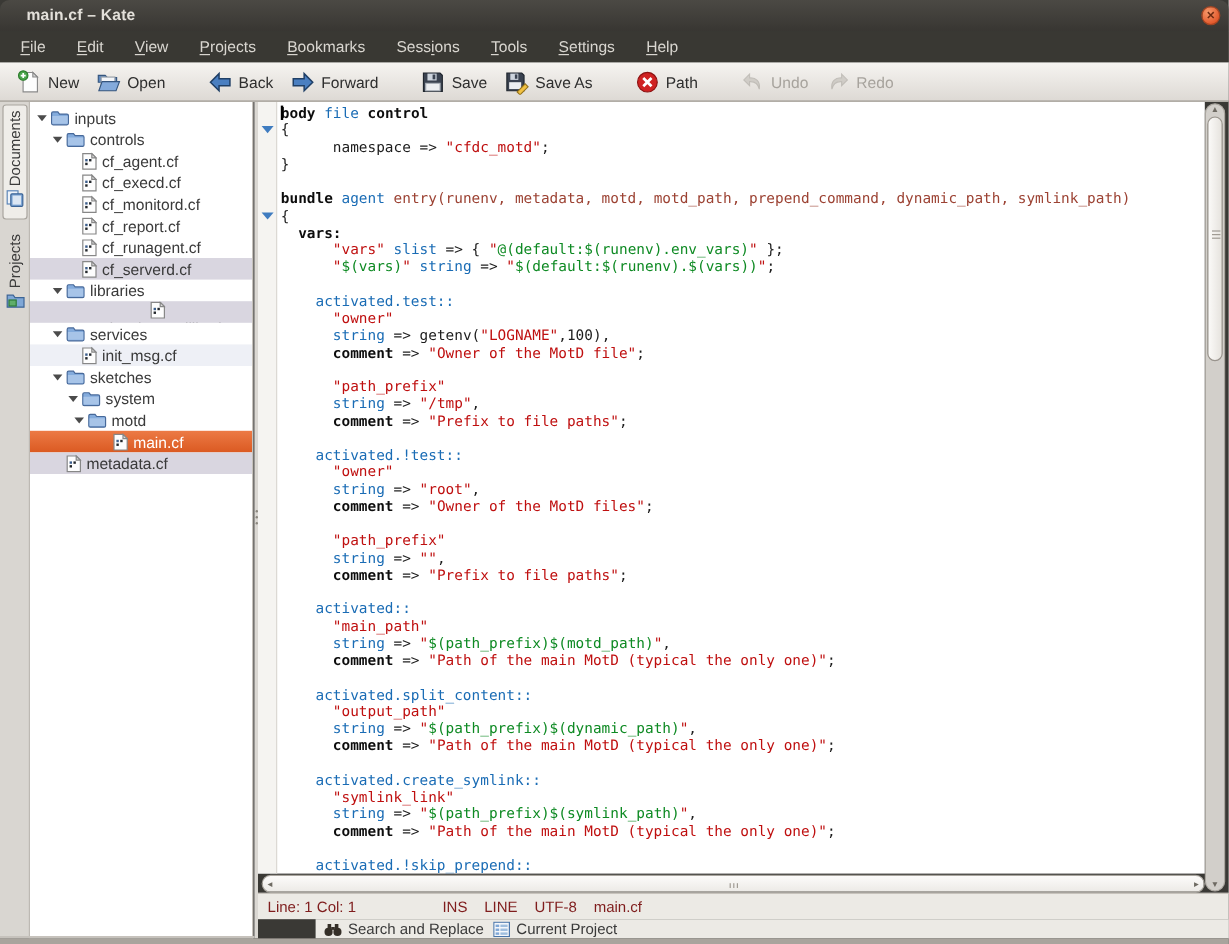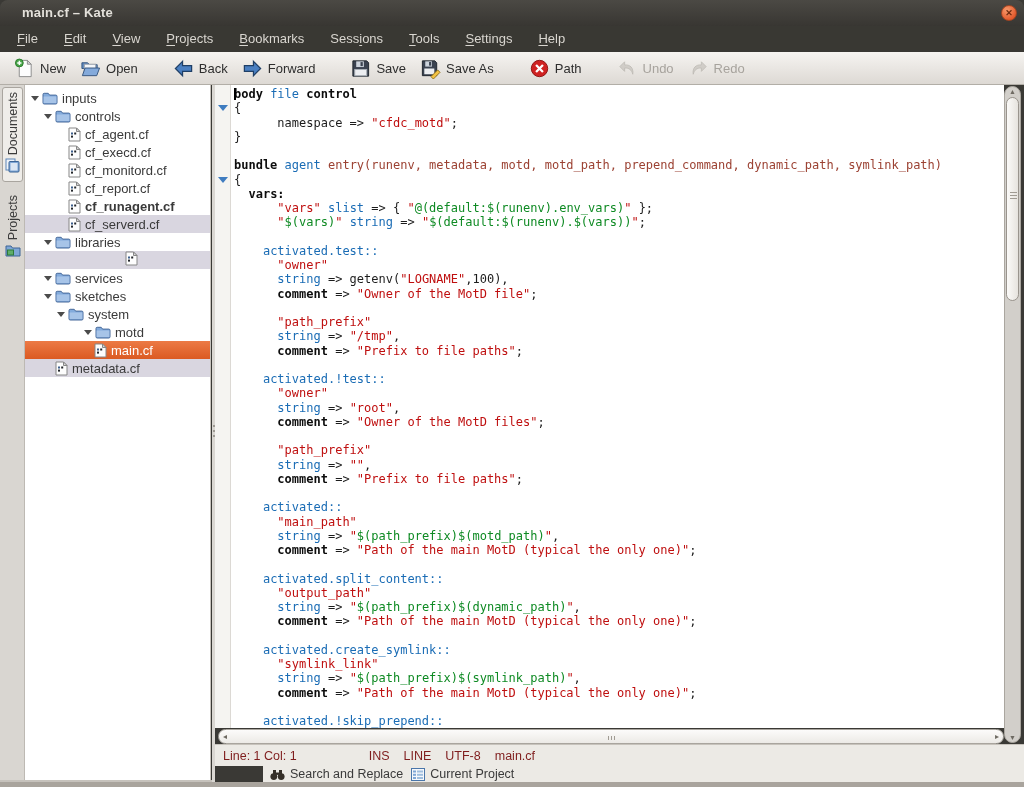--- a/index.html
+++ b/index.html
@@ -328,21 +328,21 @@
           <svg width="13" height="15" viewBox="0 0 13 15">
             <path d="M1 1 h7.5 l3.5 3.5 v9.5 h-11 z" fill="#fdfdfd" stroke="#878787"></path>
             <path d="M8.5 1 l3.5 3.5 h-3.5 z" fill="#dcdcdc" stroke="#878787"></path>
             <rect x="3" y="5.5" width="2" height="2" fill="#3c5e8c"></rect>
             <rect x="6.2" y="5.5" width="2" height="2" fill="#23272b"></rect>
             <rect x="3" y="8.6" width="2" height="2" fill="#23272b"></rect>
           </svg>
         </span>
         <span>cf_report.cf</span>
       </div>
-      <div class="tree-row" style="padding-left: 32px; font-weight: bold;">
+      <div class="tree-row" style="padding-left: 32px;">
         <span class="exp-slot"></span>
         <span class="tree-icon">
           <svg width="13" height="15" viewBox="0 0 13 15">
             <path d="M1 1 h7.5 l3.5 3.5 v9.5 h-11 z" fill="#fdfdfd" stroke="#878787"></path>
             <path d="M8.5 1 l3.5 3.5 h-3.5 z" fill="#dcdcdc" stroke="#878787"></path>
             <rect x="3" y="5.5" width="2" height="2" fill="#3c5e8c"></rect>
             <rect x="6.2" y="5.5" width="2" height="2" fill="#23272b"></rect>
             <rect x="3" y="8.6" width="2" height="2" fill="#23272b"></rect>
           </svg>
         </span>
@@ -387,41 +387,54 @@
       <div class="tree-row" style="padding-left: 19px;">
         <span class="expander"></span>
         <span class="tree-icon">
           <svg width="16" height="13" viewBox="0 0 16 13">
             <path d="M1 2.5 q0-1.2 1.2-1.2 h4 l1.4 1.8 h6.2 q1.2 0 1.2 1.2 v6.5 q0 1.2-1.2 1.2 h-11.6 q-1.2 0-1.2-1.2 z" fill="#83abdc" stroke="#47699a"></path>
             <path d="M1.6 4.6 h12.8 v5.8 q0 0.7-0.7 0.7 h-11.4 q-0.7 0-0.7-0.7 z" fill="#a7c4e8"></path>
           </svg>
         </span>
         <span>services</span>
       </div>
+      <div class="tree-row hover" style="padding-left: 32px;">
+        <span class="exp-slot"></span>
+        <span class="tree-icon">
+          <svg width="13" height="15" viewBox="0 0 13 15">
+            <path d="M1 1 h7.5 l3.5 3.5 v9.5 h-11 z" fill="#fdfdfd" stroke="#878787"></path>
+            <path d="M8.5 1 l3.5 3.5 h-3.5 z" fill="#dcdcdc" stroke="#878787"></path>
+            <rect x="3" y="5.5" width="2" height="2" fill="#3c5e8c"></rect>
+            <rect x="6.2" y="5.5" width="2" height="2" fill="#23272b"></rect>
+            <rect x="3" y="8.6" width="2" height="2" fill="#23272b"></rect>
+          </svg>
+        </span>
+        <span>init_msg.cf</span>
+      </div>
       <div class="tree-row" style="padding-left: 19px;">
         <span class="expander"></span>
         <span class="tree-icon">
           <svg width="16" height="13" viewBox="0 0 16 13">
             <path d="M1 2.5 q0-1.2 1.2-1.2 h4 l1.4 1.8 h6.2 q1.2 0 1.2 1.2 v6.5 q0 1.2-1.2 1.2 h-11.6 q-1.2 0-1.2-1.2 z" fill="#83abdc" stroke="#47699a"></path>
             <path d="M1.6 4.6 h12.8 v5.8 q0 0.7-0.7 0.7 h-11.4 q-0.7 0-0.7-0.7 z" fill="#a7c4e8"></path>
           </svg>
         </span>
         <span>sketches</span>
       </div>
       <div class="tree-row" style="padding-left: 32px;">
         <span class="expander"></span>
         <span class="tree-icon">
           <svg width="16" height="13" viewBox="0 0 16 13">
             <path d="M1 2.5 q0-1.2 1.2-1.2 h4 l1.4 1.8 h6.2 q1.2 0 1.2 1.2 v6.5 q0 1.2-1.2 1.2 h-11.6 q-1.2 0-1.2-1.2 z" fill="#83abdc" stroke="#47699a"></path>
             <path d="M1.6 4.6 h12.8 v5.8 q0 0.7-0.7 0.7 h-11.4 q-0.7 0-0.7-0.7 z" fill="#a7c4e8"></path>
           </svg>
         </span>
         <span>system</span>
       </div>
-      <div class="tree-row" style="padding-left: 59px;">
+      <div class="tree-row" style="padding-left: 37px;">
         <span class="expander"></span>
         <span class="tree-icon">
           <svg width="16" height="13" viewBox="0 0 16 13">
             <path d="M1 2.5 q0-1.2 1.2-1.2 h4 l1.4 1.8 h6.2 q1.2 0 1.2 1.2 v6.5 q0 1.2-1.2 1.2 h-11.6 q-1.2 0-1.2-1.2 z" fill="#83abdc" stroke="#47699a"></path>
             <path d="M1.6 4.6 h12.8 v5.8 q0 0.7-0.7 0.7 h-11.4 q-0.7 0-0.7-0.7 z" fill="#a7c4e8"></path>
           </svg>
         </span>
         <span>motd</span>
       </div>
       <div class="tree-row selected" style="padding-left: 58px;">

